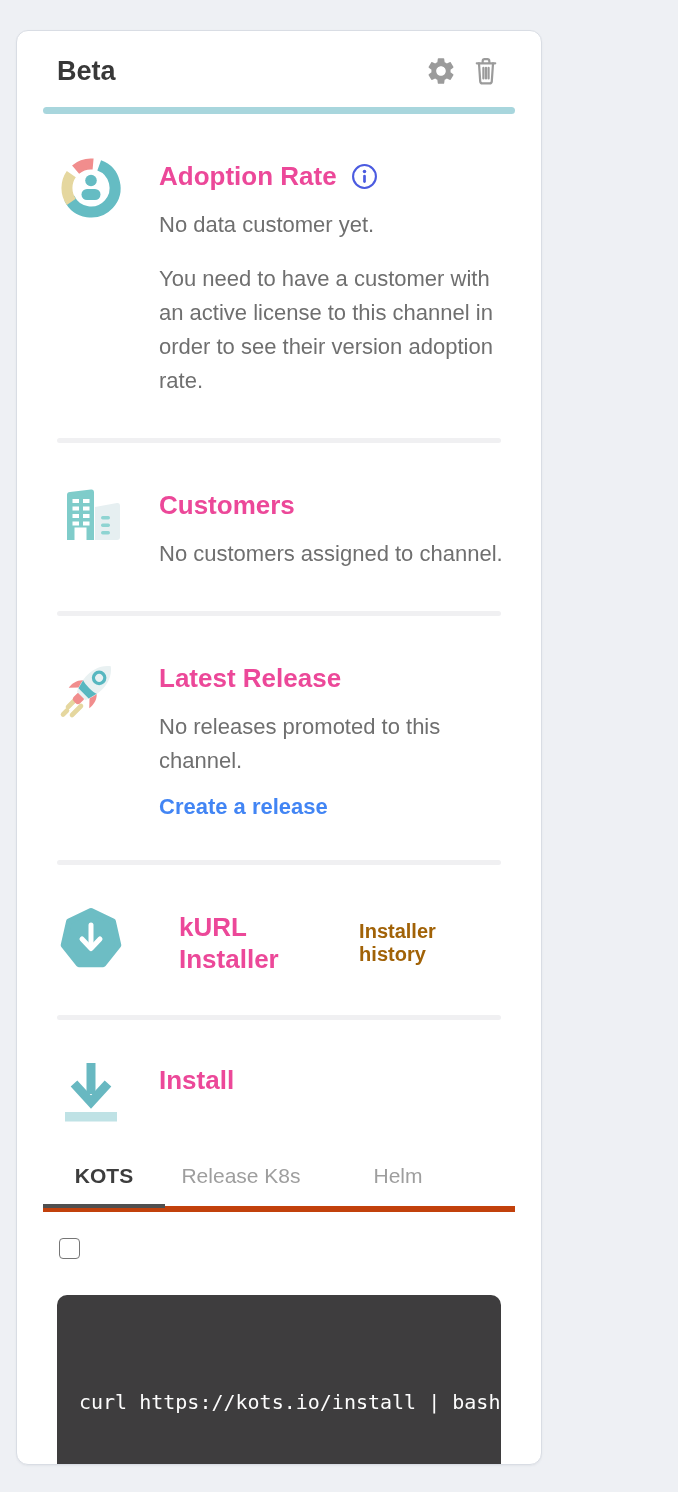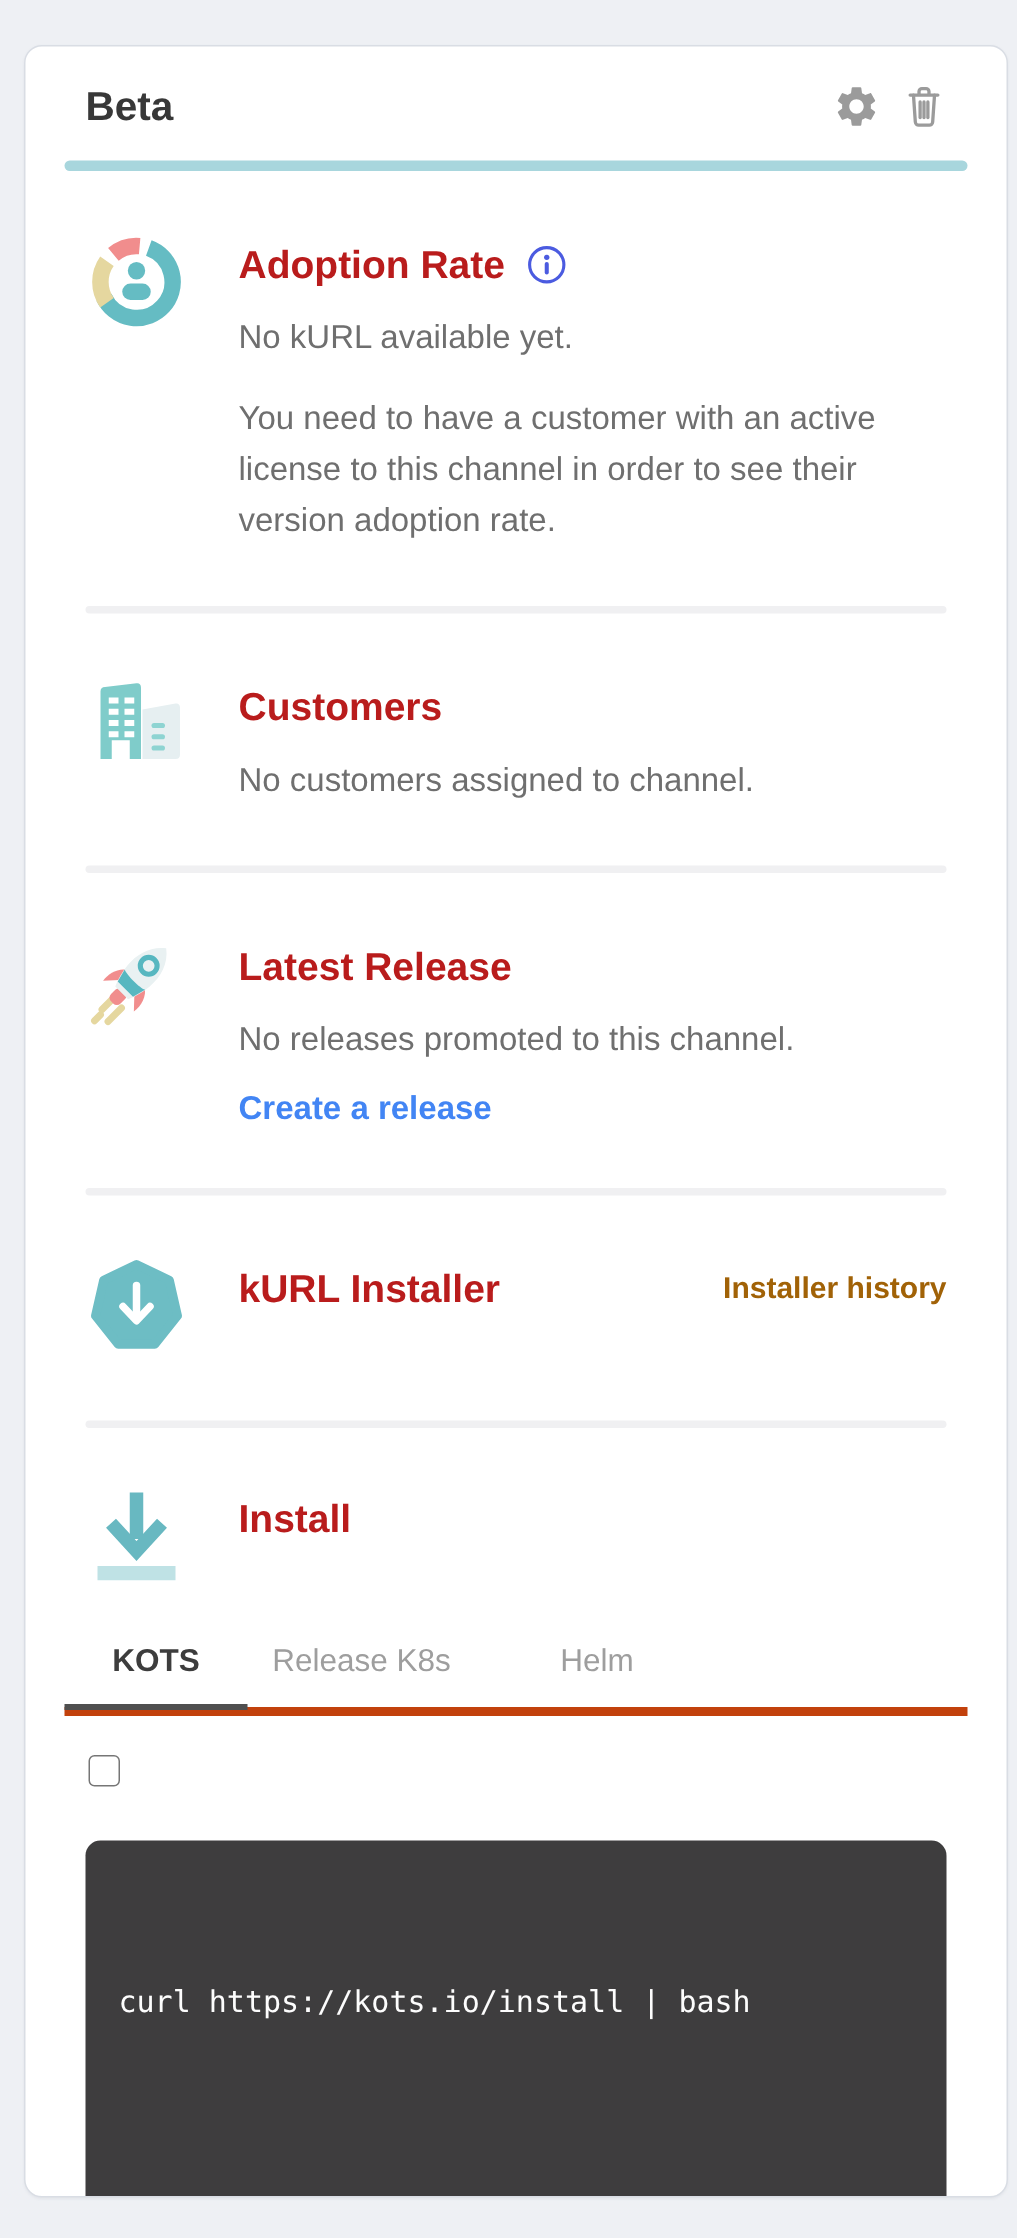--- a/index.html
+++ b/index.html
@@ -1,33 +1,33 @@
 <!DOCTYPE html>
 <html><head>
 <meta charset="utf-8">
 <style>
   html,body{margin:0;padding:0;width:678px;height:1492px;overflow:hidden;
     background:#eef0f4;font-family:"Liberation Sans","DejaVu Sans",sans-serif;}
-  .card{box-sizing:border-box;width:656px;height:1435px;margin:30px 16px;
+  .card{box-sizing:border-box;width:526px;height:1435px;margin:30px 16px;
     background:#ffffff;border:1px solid #d9dde4;border-radius:12px;
     box-shadow:0 1px 2px rgba(90,100,120,0.08);padding:0 26px;overflow:hidden;}
   
   .card-header{display:flex;align-items:center;justify-content:space-between;
     padding:24px 14px 0 14px;}
   .card-header h1{margin:0;font-size:27px;font-weight:600;color:#383838;line-height:32px;}
   .header-actions{display:flex;align-items:center;gap:14px;}
   .header-actions .hicon{display:inline-flex;cursor:pointer;}
   .accent-bar{height:7px;border-radius:4px;background:#a8d6dd;margin-top:20px;}
   
   .sec{display:flex;gap:34px;padding-left:14px;margin-top:38px;}
   .icon-box{width:68px;height:72px;flex-shrink:0;}
   .sec-content{flex:1;padding-top:8px;min-width:0;}
   .sec-title-row{display:flex;align-items:center;gap:14px;}
-  .sec-title-row.spread{justify-content:space-between;padding-right:14px;}
-  .sec h2{margin:0;font-size:26px;font-weight:600;color:#b91c1c;line-height:32px;}
+  .sec-title-row.spread{justify-content:space-between;padding-right:14px;margin-left:20px;}
+  .sec h2{margin:0;font-size:26px;font-weight:600;color:#ec4899;line-height:32px;}
   .muted{margin:0;color:#6f6f6f;font-size:22px;line-height:34px;}
   .muted.first{margin-top:16px;}
   .muted.para{margin-top:20px;max-width:455px;}
   a.blue-link{display:inline-block;color:#4285f4;font-size:22px;font-weight:600;
     text-decoration:none;cursor:pointer;margin-top:12px;}
   a.small-link{color:#a16207;font-size:20px;font-weight:600;text-decoration:none;cursor:pointer;}
   .seq-text{margin-top:14px;font-size:24px;color:#595959;line-height:30px;}
   .divider{height:5px;border-radius:3px;background:#f0f0f2;margin:40px 14px 0 14px;}
   
   .tabs{display:flex;margin:24px 0 0 0;border-bottom:6px solid #c2410c;}
@@ -90,21 +90,21 @@
       <div class="sec-title-row">
         <h2>Adoption Rate</h2>
         <span style="display:inline-flex;cursor:pointer;">
           <svg width="27" height="27" viewBox="0 0 26 26" fill="none">
             <circle cx="13" cy="13" r="11" stroke="#4b5be0" stroke-width="2"></circle>
             <circle cx="13" cy="8.2" r="1.7" fill="#4b5be0"></circle>
             <rect x="11.7" y="11.2" width="2.6" height="8" rx="1.3" fill="#4b5be0"></rect>
           </svg>
         </span>
       </div>
-      <p class="muted first">No kURL available yet.</p>
+      <p class="muted first">No data customer yet.</p>
       <p class="muted para">You need to have a customer with an active license to this channel in order to see their version adoption rate.</p>
     </div>
   </section>
 
   <div class="divider"></div>
 
   <section class="sec">
     <div class="icon-box">
       <svg width="68" height="72" viewBox="0 0 68 68" fill="none">
         <path d="M38 24 L60 20 Q63 19.6 63 23 L63 54 Q63 57 60 57 L38 57 Z" fill="#e6eff1"></path>

